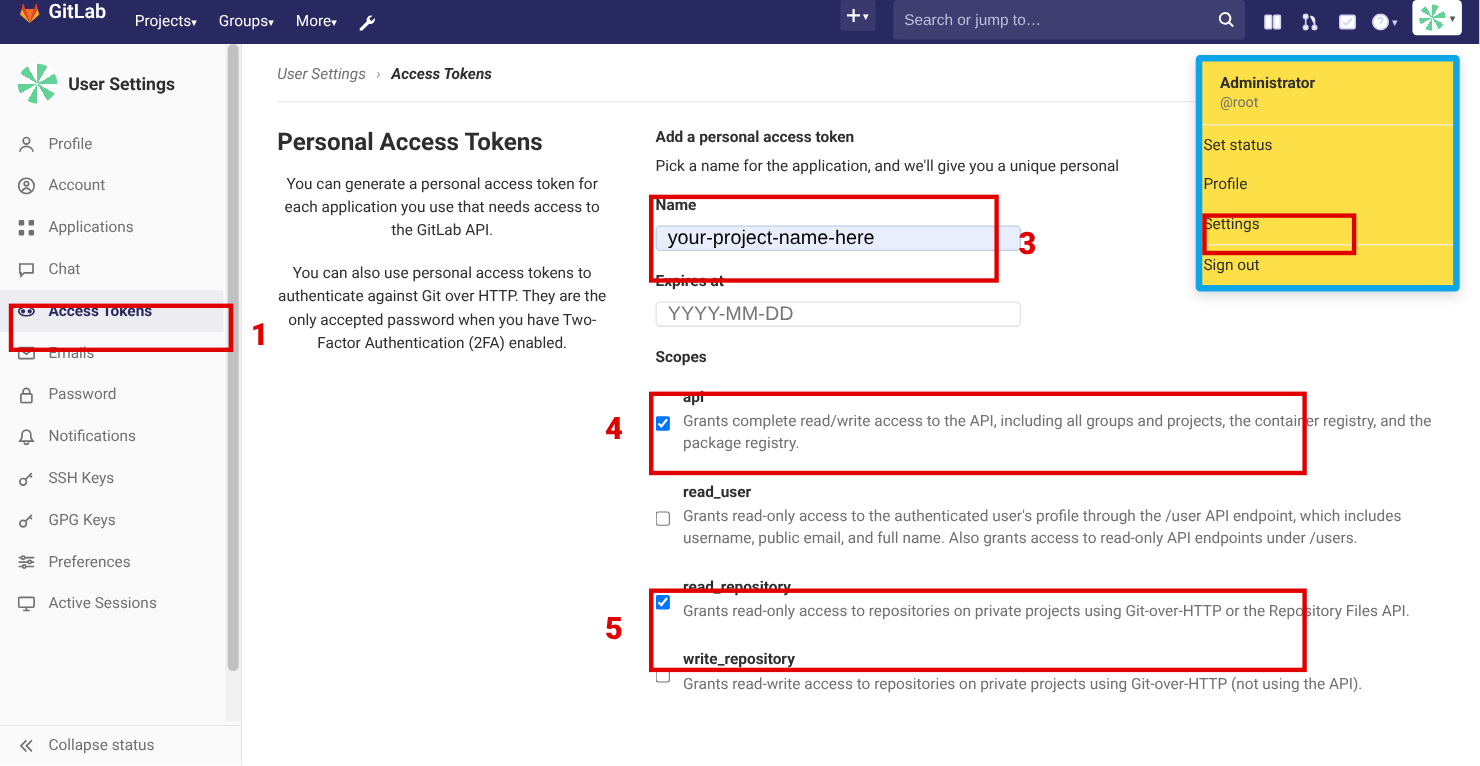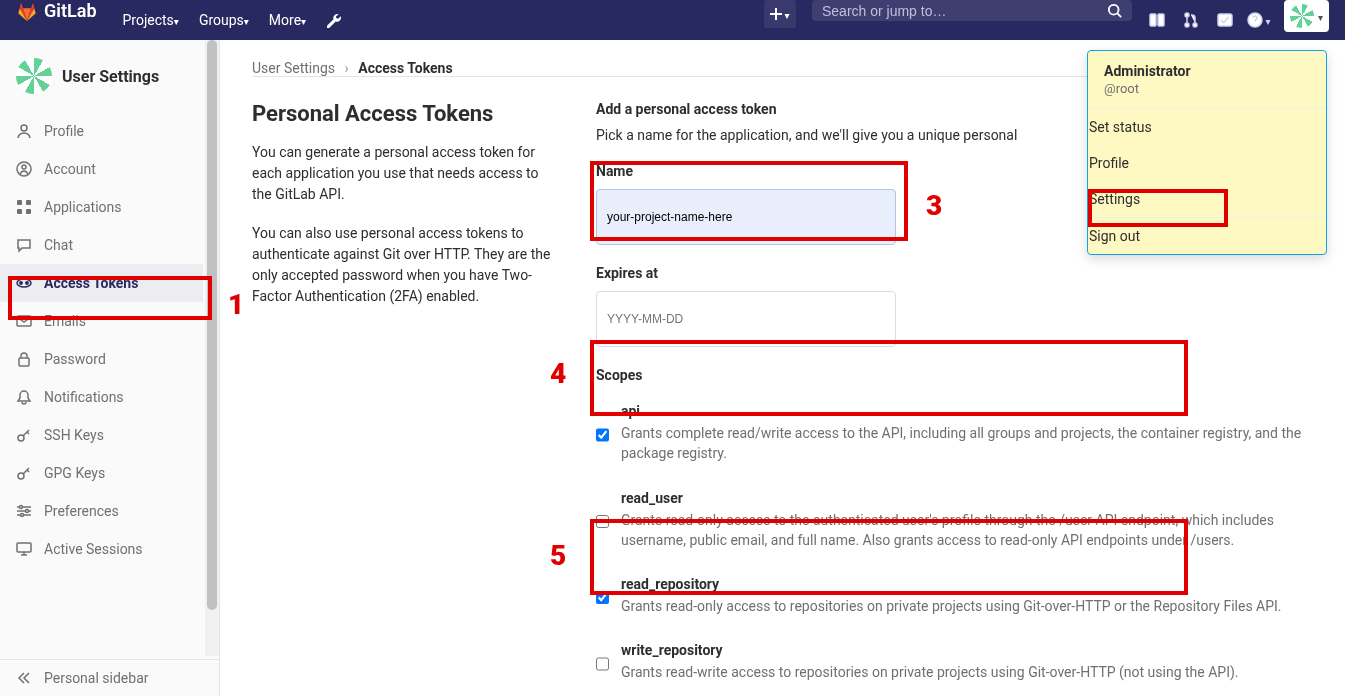--- a/index.html
+++ b/index.html
@@ -4,63 +4,63 @@
 <style>
   * { box-sizing: border-box; margin: 0; padding: 0; }
   body { font-family: -apple-system, BlinkMacSystemFont, "Segoe UI", Roboto, sans-serif; font-size: 14px; color: #2e2e2e; background: #fff; }
   
   .navbar { display: flex; align-items: flex-start; background: #292961; height: 40px; padding: 0 16px; color: #fff; }
   .navbar svg { fill: #fff; }
   .nav-logo { display: flex; align-items: center; gap: 6px; font-weight: 600; font-size: 18px; margin-right: 16px; }
   .nav-item { display: flex; align-items: center; padding: 0 10px; height: 40px; font-size: 14px; cursor: pointer; gap: 0; }
   .nav-spacer { flex: 1; }
   .nav-plus { width: 32px; display:flex;align-items:center;justify-content:center;gap:2px;cursor:pointer;height:28px;background:rgba(255,255,255,0.08);border-radius:3px;margin-right:8px; }
-  .nav-search { display: flex; align-items:center; background: rgba(255,255,255,0.1); border-radius:4px; height:21px; width:320px; margin:0 8px; padding:0 10px;color:#bfbfdd;}
+  .nav-search { display: flex; align-items:center; background: rgba(255,255,255,0.1); border-radius:4px; height:36px; width:320px; margin:0 8px; padding:0 10px;color:#bfbfdd;}
   .nav-search input { background:transparent;border:0;color:#fff;outline:0;flex:1;font-size:14px;}
   .nav-search input::placeholder{color:#bfbfdd;}
   .nav-icon-btn { width:34px;height:40px;display:flex;align-items:center;justify-content:center;cursor:pointer;}
   .nav-avatar { background:#fff; border-radius:4px; padding:4px 6px; display:flex;align-items:center;gap:4px;margin-left:8px;cursor:pointer;}
   
   .layout { display:flex; height: calc(100vh - 40px); position:relative; }
   
   .sidebar { width: 220px; border-right: 1px solid #e5e5e5; background:#fafafa; display:flex; flex-direction:column; position:relative;}
   .sidebar-scroll-track { position:absolute; right:0; top:0; bottom:40px; width:14px; background:#f0f0f0;}
   .sidebar-scroll-thumb { position:absolute; right:2px; top:0; height:570px; width:10px; background:#c1c1c1; border-radius:5px; }
   .sidebar-header { display:flex; align-items:center; gap:10px; padding:18px 16px; font-weight:700; font-size:16px; }
   .sidebar-items { flex:1; padding-right:16px;}
   .sidebar-item { display:flex; align-items:center; gap:12px; padding:11px 16px; color:#707070; cursor:pointer; font-size:14px;}
   .sidebar-item.active { color:#292961; font-weight:700; background:rgba(41,41,97,0.06);}
   .sidebar-item svg { flex:0 0 16px; }
   .sidebar-collapse { border-top:1px solid #e5e5e5; padding:10px 16px; display:flex;align-items:center;gap:12px;color:#707070;cursor:pointer;}
   
   .content { flex:1; overflow:auto; padding: 20px 32px 40px 32px; }
-  .breadcrumb { color:#707070; font-size:14px; border-bottom:1px solid #e5e5e5;}
+  .breadcrumb { color:#707070; font-size:14px; padding-bottom:16px; border-bottom:1px solid #e5e5e5;font-style:italic;}
   .breadcrumb b { color:#2e2e2e; font-weight:700;}
   .crumb-sep { margin: 0 6px; color:#999; }
   
   .cols { display:flex; gap:44px; margin-top:24px; }
   .col-left { flex:0 0 300px; }
   .col-right { flex:1; position:relative; }
   .page-title { font-size:22px; font-weight:700; margin-bottom:16px; }
-  .desc { color:#2e2e2e; margin-bottom:18px; line-height:1.5; }
+  .desc { color:#2e2e2e; margin-bottom:18px; line-height:1.5;text-align:center; }
   
   .section-label { font-weight:700; margin-bottom:10px; display:block; }
-  .text-input { width:300px; padding:20px 10px; border:1px solid #dcdcde; border-radius:4px; font-size:12px; margin-bottom:20px;}
+  .text-input { width:332px; padding:0 10px; border:1px solid #dcdcde; border-radius:4px; font-size:18px; margin-bottom:20px;}
   .text-input.filled { background:#e8eefb; border-color:#b5c4e0; }
   
   .scope-row { display:flex; gap:12px; padding:10px 0 16px 0; }
   .scope-row input[type=checkbox] { margin-top:3px; }
   .scope-name { font-weight:700; margin-bottom:4px; }
   .scope-desc { color:#707070; line-height:1.45; }
   
   .red-box { position:absolute; border:4px solid #e00000; pointer-events:none; }
   .red-num { position:absolute; color:#e00000; font-weight:900; font-size:28px; pointer-events:none;}
   
   
-  .user-menu { position:absolute; top:10px; right:18px; width:240px; background:#fef9c3; border:1px solid #0ea5e9; border-radius:4px; box-shadow:0 4px 12px rgba(0,0,0,0.15); z-index:50;}
+  .user-menu { position:absolute; top:10px; right:18px; width:240px; background:#fde047; border:6px solid #0ea5e9; border-radius:4px; box-shadow:0 4px 12px rgba(0,0,0,0.15); z-index:50;}
   .user-menu-header { padding:12px 16px; border-bottom:1px solid #eee;}
   .user-menu-header .uname { font-weight:700; }
   .user-menu-header .uhandle { color:#707070; font-size:13px; margin-top:2px;}
   .user-menu-item { padding:10px 1px; cursor:pointer; }
   .user-menu-sep { border-top:1px solid #eee; }
   
   .ident-swatch { width:36px;height:36px; }
   .ident-swatch-sm { width:24px;height:24px; }
   .ident-bg { background: repeating-conic-gradient(#63d297 0deg 30deg, #fff 30deg 60deg); border-radius:50%; }
   .chev::after{content:"▾";font-size:10px;}
@@ -241,21 +241,21 @@
             <rect x="1" y="2" width="14" height="9" rx="1"></rect>
             <path d="M5 14h6M8 11v3"></path>
           </svg>
         <span>Active Sessions</span>
       </div>
     </div>
     <div class="sidebar-collapse">
       <svg width="16" height="16" viewBox="0 0 16 16" fill="none" stroke="#707070" stroke-width="1.5">
           <path d="M10 3 5 8l5 5M5 3 0 8l5 5" transform="translate(3,0)"></path>
         </svg>
-      <span>Personal sidebar</span>
+      <span>Collapse status</span>
     </div>
 
     <div class="red-box" style="left:8px;top:236px;width:204px;height:44px;"></div>
   </div>
 
   <div class="content">
     <div class="breadcrumb">
       <span>User Settings</span>
       <span class="crumb-sep">›</span>
       <b>Access Tokens</b>

